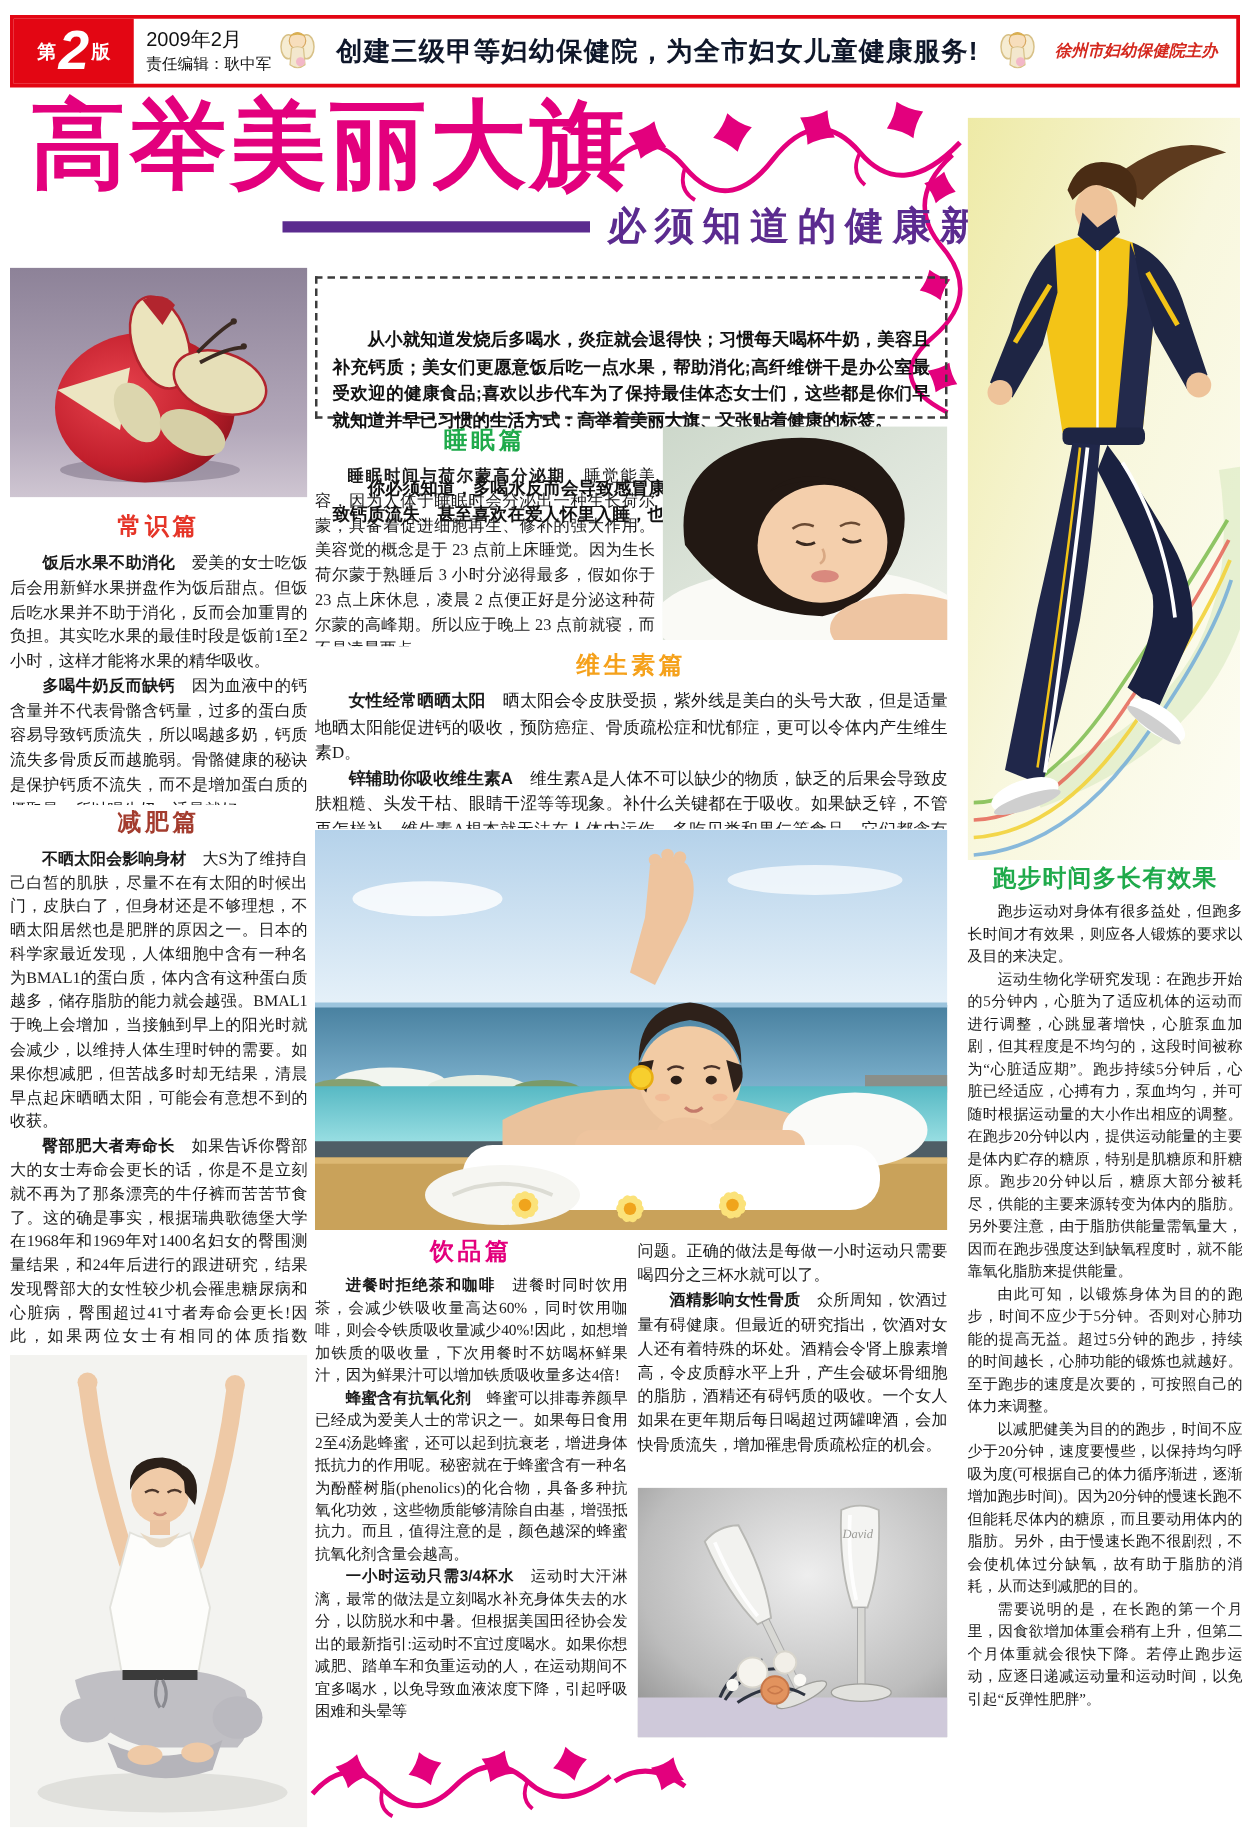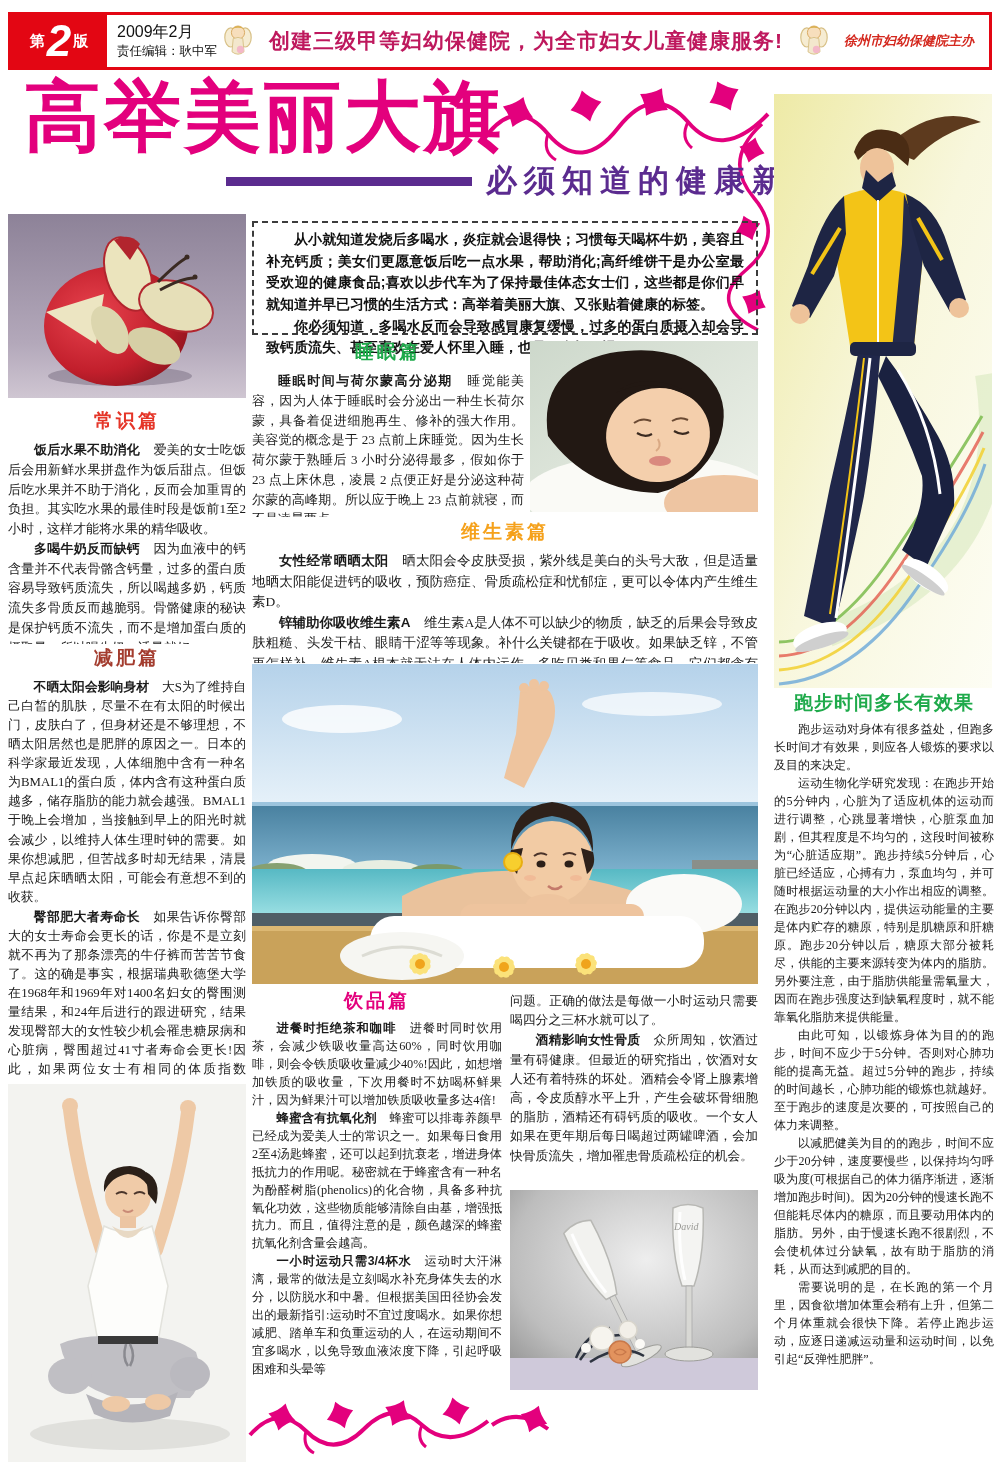--- a/index.html
+++ b/index.html
@@ -12,21 +12,21 @@
             border:3px solid #e30613; display:flex; align-items:center; background:#fff; }
   .page-badge { width:96px; height:100%; background:#e30613; color:#fff;
                 display:flex; align-items:center; justify-content:center; gap:2px;
                 font-family:"Liberation Sans",sans-serif; font-weight:bold; }
   .page-badge .small { font-size:15px; }
   .page-badge .big { font-size:44px; line-height:1; font-style:italic; }
   .edit-block { padding:2px 6px 2px 10px; font-family:"Liberation Sans",sans-serif;
                 font-weight:normal; color:#111; white-space:nowrap; }
   .edit-block .date { font-size:16px; }
   .edit-block .editor { font-size:12.5px; }
-  .slogan { flex:1; text-align:center; color:#be185d; font-family:"Liberation Sans",sans-serif;
+  .slogan { flex:1; text-align:center; color:#0f172a; font-family:"Liberation Sans",sans-serif;
             font-weight:bold; font-size:21px; letter-spacing:1px; }
   .publisher { width:160px; text-align:center; color:#d4281e; font-style:italic;
                font-family:"DejaVu Serif",serif; font-size:13px; font-weight:bold; }
   .angel { width:30px; height:36px; flex:0 0 auto; }
 
   
   .m-title { position:absolute; left:24px; top:76px; font-family:"Liberation Sans",sans-serif;
              font-weight:900; font-size:77px; line-height:1.05; color:#e3007d; letter-spacing:3px; }
   .top-decor { position:absolute; left:478px; top:78px; width:296px; height:110px; }
   .side-vine { position:absolute; left:702px; top:120px; width:72px; height:215px; }
@@ -43,21 +43,21 @@
   .ph-spa     { left:252px; top:664px;  width:506px; height:320px; }
   .ph-jog     { left:774px; top:94px;   width:218px; height:594px; }
   .ph-yoga    { left:8px;   top:1084px; width:238px; height:378px; }
   .ph-champ   { left:510px; top:1190px; width:248px; height:200px; }
 
   
   .intro-box { position:absolute; left:252px; top:221px; width:506px; height:114px;
                border:2px dashed #3c3c3c; padding:6px 12px;
                font-family:"Liberation Sans",sans-serif; font-weight:bold; font-size:14px;
                line-height:1.55; color:#111; text-align:justify; }
-  .intro-box p { text-indent:2em; }
+  .intro-box p { text-indent:2em;margin-top:32px; }
 
   
   .sec { position:absolute; overflow:hidden; }
   .sec-head { text-align:center; font-family:"Liberation Sans",sans-serif; font-weight:bold;
               font-size:19px; letter-spacing:3px; margin-bottom:6px; }
   .c-red    { color:#e53528; }
   .c-maroon { color:#a33c2e; }
   .c-green  { color:#1faa4b; }
   .c-orange { color:#f5a11b; }
   .c-pink   { color:#e3007d; }

